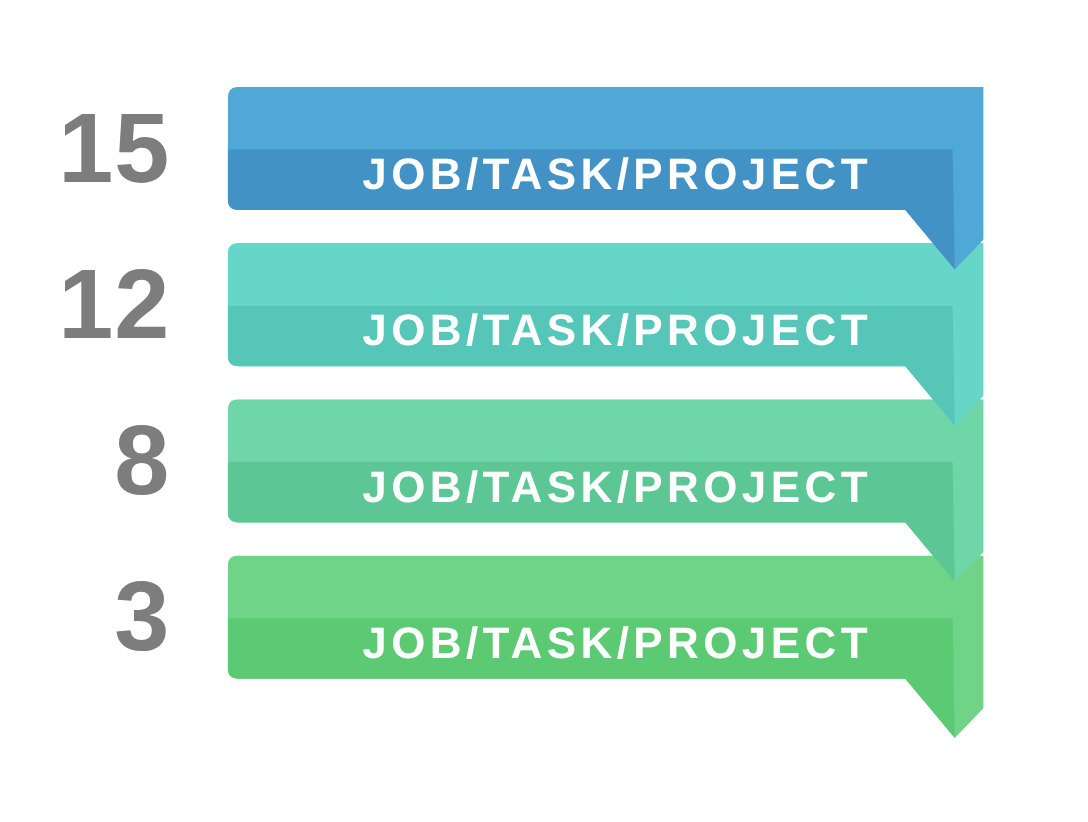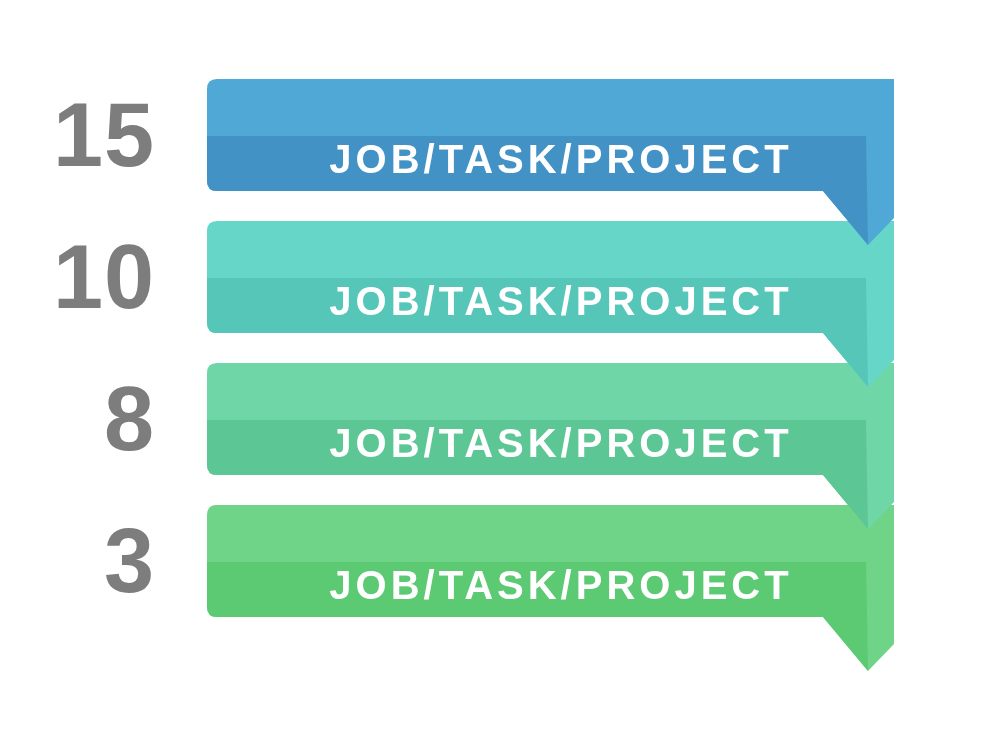--- a/index.html
+++ b/index.html
@@ -66,21 +66,21 @@
   <div class="row row-1">
     <div class="num">15</div>
     <svg class="banner-svg" viewBox="0 0 708 170" aria-hidden="true">
       <path d="M10,0 H698 Q708,0 708,10 V117 L661,166 L616,112 H10 Q0,112 0,102 V10 Q0,0 10,0 Z" fill="#4fa8d5"></path>
       <path d="M0,57 H659 L661,166 L616,112 H10 Q0,112 0,102 V57 Z" fill="#4392c5"></path>
     </svg>
     <div class="banner-label">JOB/TASK/PROJECT</div>
   </div>
 
   <div class="row row-2">
-    <div class="num">10</div>
+    <div class="num">12</div>
     <svg class="banner-svg" viewBox="0 0 708 170" aria-hidden="true">
       <path d="M10,0 H698 Q708,0 708,10 V117 L661,166 L616,112 H10 Q0,112 0,102 V10 Q0,0 10,0 Z" fill="#66d6c9"></path>
       <path d="M0,57 H659 L661,166 L616,112 H10 Q0,112 0,102 V57 Z" fill="#55c6b8"></path>
     </svg>
     <div class="banner-label">JOB/TASK/PROJECT</div>
   </div>
 
   <div class="row row-3">
     <div class="num">8</div>
     <svg class="banner-svg" viewBox="0 0 708 170" aria-hidden="true">

